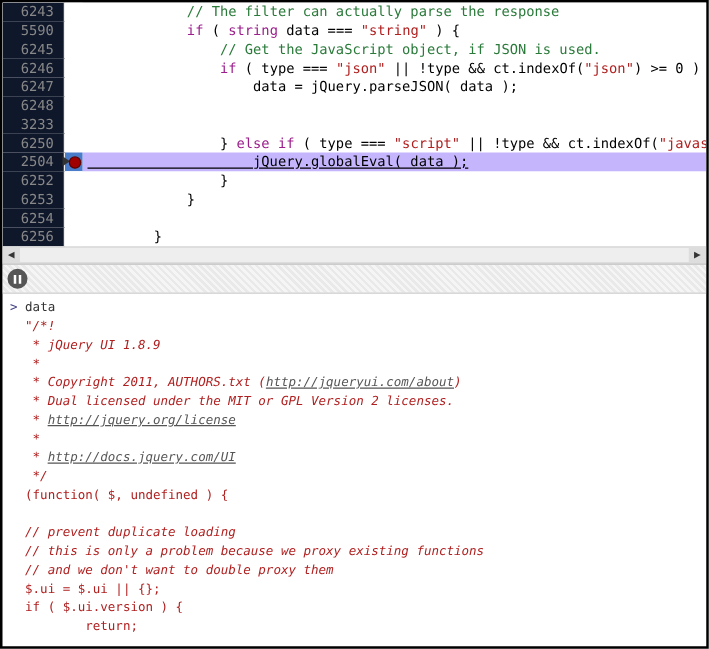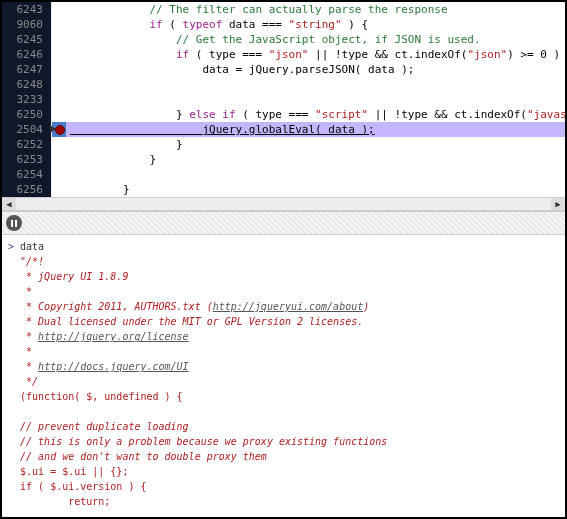--- a/index.html
+++ b/index.html
@@ -118,21 +118,21 @@
   .console .prompt { color: #448; }
   .console .red { color: #b02020; }
   .console .ital { font-style: italic; }
   .console .link { color: #555; text-decoration: underline; }
 </style>
 </head>
 <body>
 
 <div class="editor" id="editor">
     <div class="code-row"><div class="gutter">6243</div><div class="marker"></div><div class="code">            <span class="com">// The filter can actually parse the response</span></div></div>
-    <div class="code-row"><div class="gutter">9060</div><div class="marker"></div><div class="code">            <span class="kw">if</span><span class="plain"> ( </span><span class="kw">typeof</span><span class="plain"> data === </span><span class="str">"string"</span><span class="plain"> ) {</span></div></div>
+    <div class="code-row"><div class="gutter">5590</div><div class="marker"></div><div class="code">            <span class="kw">if</span><span class="plain"> ( </span><span class="kw">string</span><span class="plain"> data === </span><span class="str">"string"</span><span class="plain"> ) {</span></div></div>
     <div class="code-row"><div class="gutter">6245</div><div class="marker"></div><div class="code">                <span class="com">// Get the JavaScript object, if JSON is used.</span></div></div>
     <div class="code-row"><div class="gutter">6246</div><div class="marker"></div><div class="code">                <span class="kw">if</span><span class="plain"> ( type === </span><span class="str">"json"</span><span class="plain"> || !type &amp;&amp; ct.indexOf(</span><span class="str">"json"</span><span class="plain">) &gt;= 0 ) {</span></div></div>
     <div class="code-row"><div class="gutter">6247</div><div class="marker"></div><div class="code">                    <span class="plain">data = jQuery.parseJSON( data );</span></div></div>
     <div class="code-row"><div class="gutter">6248</div><div class="marker"></div><div class="code">                </div></div>
     <div class="code-row"><div class="gutter">3233</div><div class="marker"></div></div>
     <div class="code-row"><div class="gutter">6250</div><div class="marker"></div><div class="code">                <span class="plain">} </span><span class="kw">else if</span><span class="plain"> ( type === </span><span class="str">"script"</span><span class="plain"> || !type &amp;&amp; ct.indexOf(</span><span class="str">"javasc</span></div></div>
     <div class="code-row hl-row"><div class="gutter">2504</div><div class="marker bp-marker bp-arrow"></div><div class="code">                    <span class="plain">jQuery.globalEval( data );</span></div></div>
     <div class="code-row"><div class="gutter">6252</div><div class="marker"></div><div class="code">                <span class="plain">}</span></div></div>
     <div class="code-row"><div class="gutter">6253</div><div class="marker"></div><div class="code">            <span class="plain">}</span></div></div>
     <div class="code-row"><div class="gutter">6254</div><div class="marker"></div><div class="code">            </div></div>

